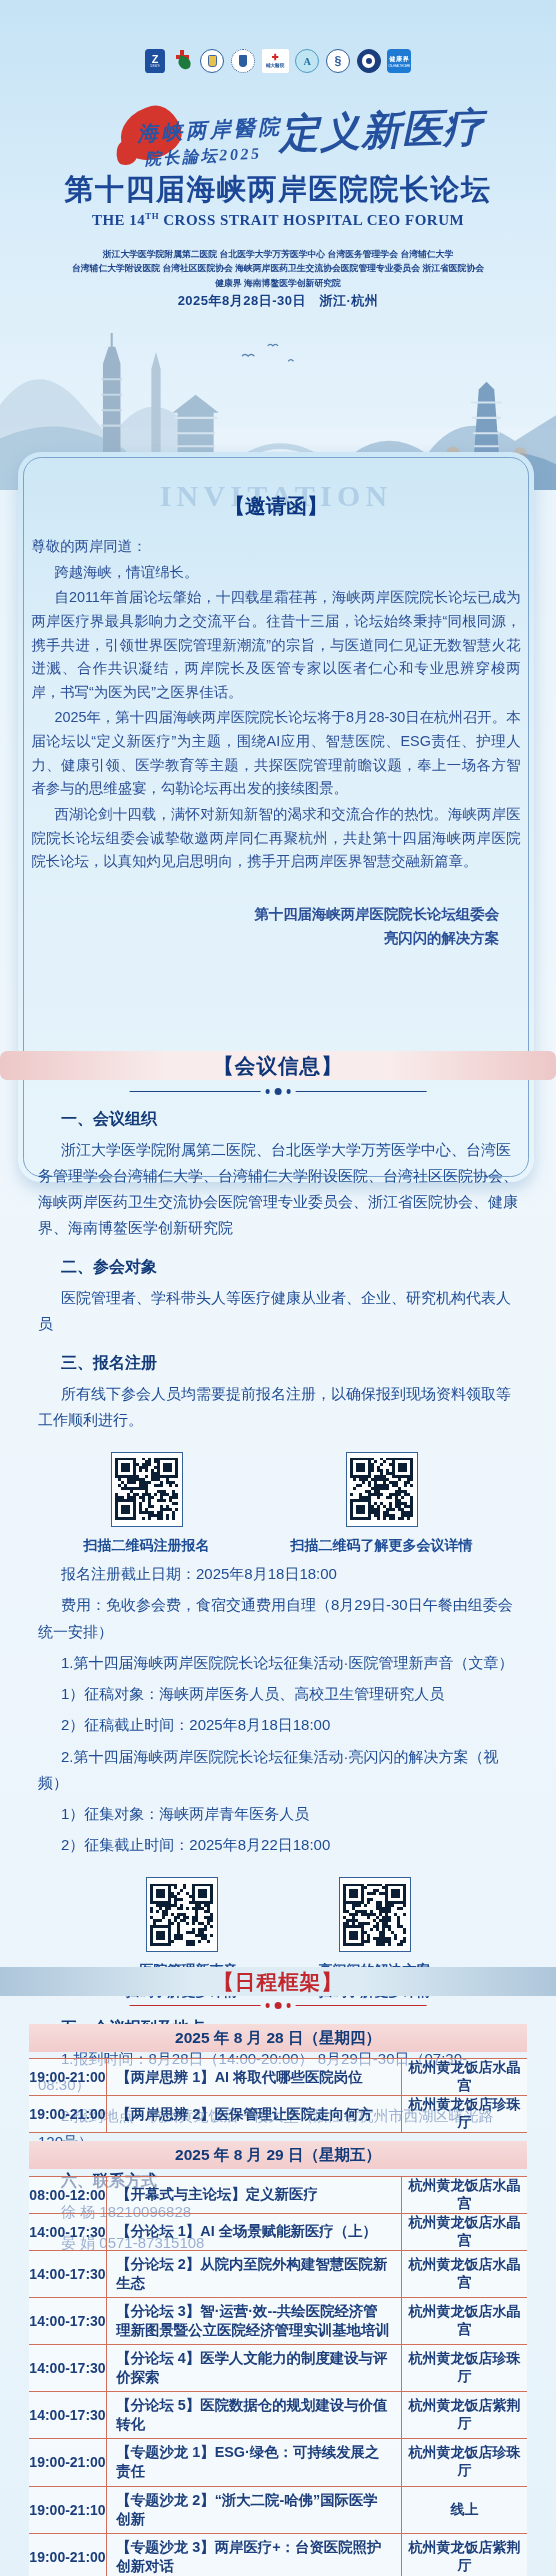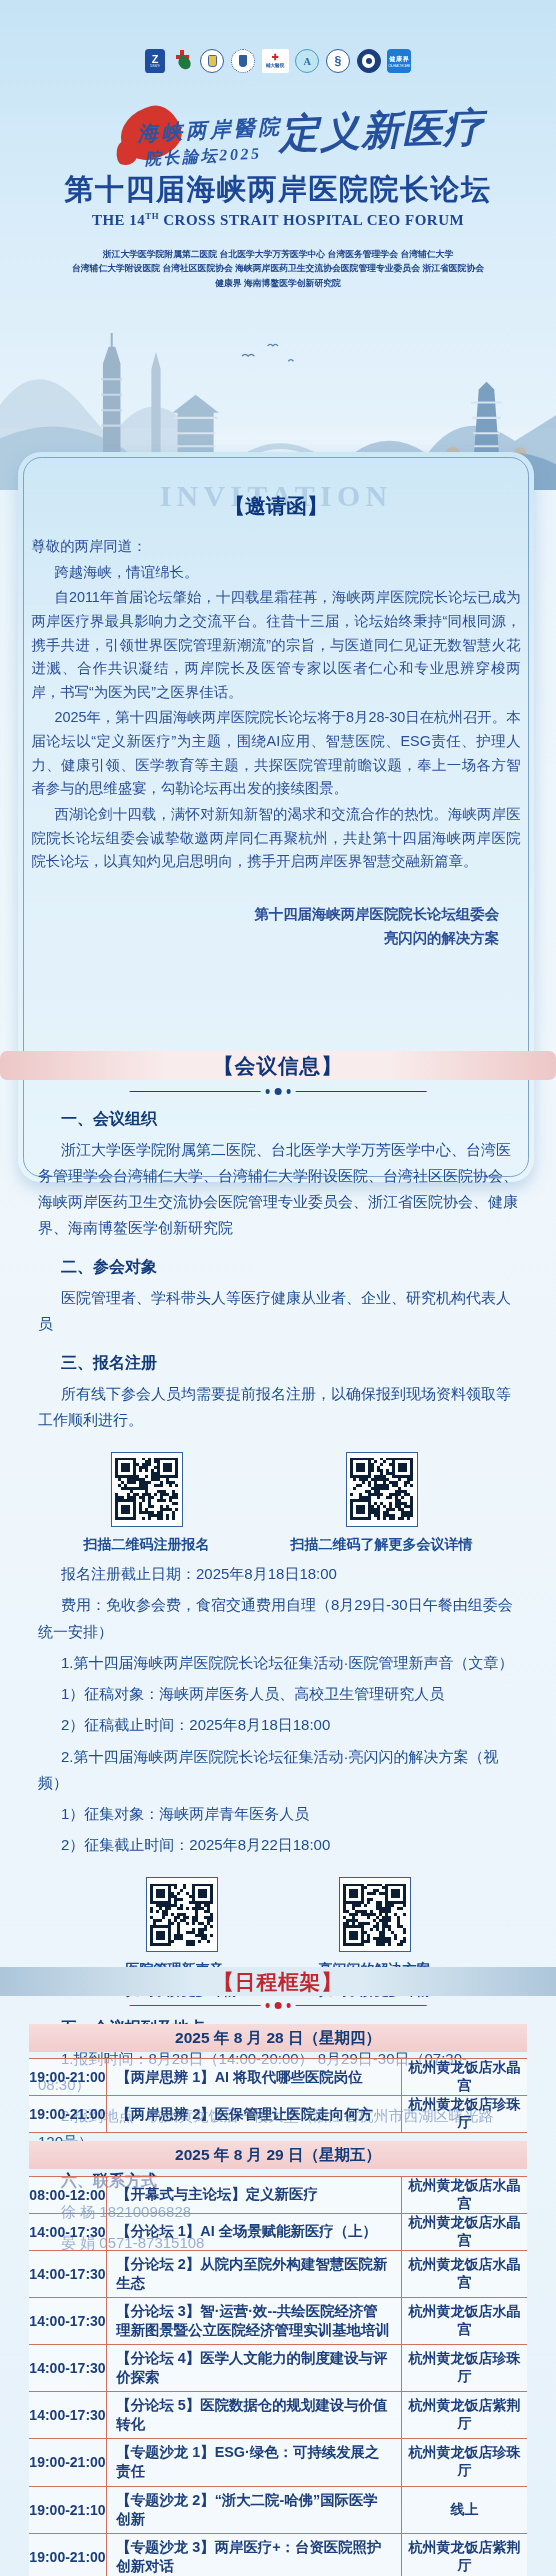--- a/index.html
+++ b/index.html
@@ -78,21 +78,21 @@
   .divider .dd{width:4.6px;height:4.6px;border-radius:50%;background:currentColor;}
   .divider .dd.big{width:7.2px;height:7.2px;}
   .div-info{top:1088px;color:#1c4386;}
   .div-sched{top:2002px;color:#c1272d;}
   
   .info{position:absolute;top:1109px;left:0;width:100%;padding:0 38px;box-sizing:border-box;color:#1e4c94;}
   .info h3{font-size:16px;color:#123a78;margin:15.5px 0 7.2px 23px;font-weight:800;}
   .info h3:first-child{margin-top:0;}
   .info p{font-size:15px;line-height:1.74;margin:5.2px 0;text-indent:23px;font-weight:500;}
   .qr-row{display:flex;justify-content:center;gap:81px;margin:18.5px 0 5.2px;}
-  .qr-cell{text-align:left;font-family:Liberation Mono, monospace;}
+  .qr-cell{text-align:right;}
   .qr-box{width:72px;height:75px;border:0.5px solid #35619b;background:#fff;margin:0 auto;
     display:flex;align-items:center;justify-content:center;padding:3.6px;box-sizing:border-box;}
   .qr{width:100%;height:100%;}
   .qr-cap{font-size:14px;font-weight:700;color:#1d4c95;margin-top:8.2px;line-height:1.5;}
   
   .schedule{position:absolute;top:2024px;left:29px;width:498px;}
   .day{margin-bottom:8.2px;}
   .day-banner{height:28px;background:linear-gradient(180deg,#f6dcdc,#f2cccc);display:flex;align-items:center;
     justify-content:center;font-size:15.5px;font-weight:800;color:#123a78;margin-bottom:6.2px;}
   .rows{border-top:1px solid #d2705e;}
@@ -154,20 +154,21 @@
   </div>
 
   <div class="main-title">第十四届海峡两岸医院院长论坛</div>
   <div class="subtitle"><span>THE 14</span><sup>TH</sup><span> CROSS STRAIT HOSPITAL CEO FORUM</span></div>
 
   <div class="organizers">
     <div>浙江大学医学院附属第二医院  台北医学大学万芳医学中心  台湾医务管理学会  台湾辅仁大学</div>
     <div>台湾辅仁大学附设医院  台湾社区医院协会  海峡两岸医药卫生交流协会医院管理专业委员会  浙江省医院协会</div>
     <div>健康界  海南博鳌医学创新研究院</div>
   </div>
+  <div class="dateline">2025年8月28日-30日　浙江·杭州</div>
 
   <svg class="hero-art" viewBox="0 0 1080 400" xmlns="http://www.w3.org/2000/svg">
     <rect x="0" y="280" width="1080" height="120" fill="#eaf4fb" opacity="0.7"></rect>
     <path d="M0,400 L0,235 Q70,140 150,225 L215,300 Q290,185 375,285 L430,400 Z" fill="#a9c4d9" opacity="0.42"></path>
     <path d="M0,400 L0,300 Q120,245 240,320 L330,400 Z" fill="#8fb3cf" opacity="0.45"></path>
     <path d="M620,400 Q720,255 830,330 Q900,235 1000,305 L1080,255 L1080,400 Z" fill="#7fa6c6" opacity="0.55"></path>
     <path d="M700,400 Q800,300 900,360 Q980,300 1080,350 L1080,400 Z" fill="#5d8cb4" opacity="0.5"></path>
     <circle cx="880" cy="330" r="14" fill="#d9a469" opacity="0.4"></circle>
       <circle cx="930" cy="355" r="11" fill="#c98f52" opacity="0.35"></circle>
     <circle cx="1010" cy="330" r="13" fill="#d9a469" opacity="0.35"></circle>

